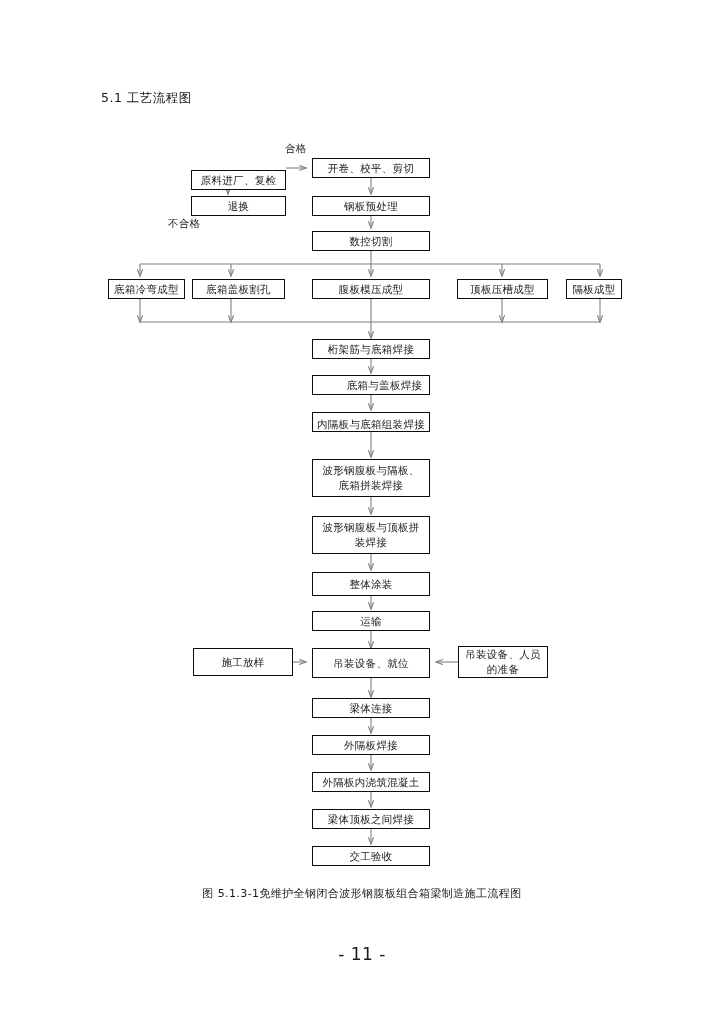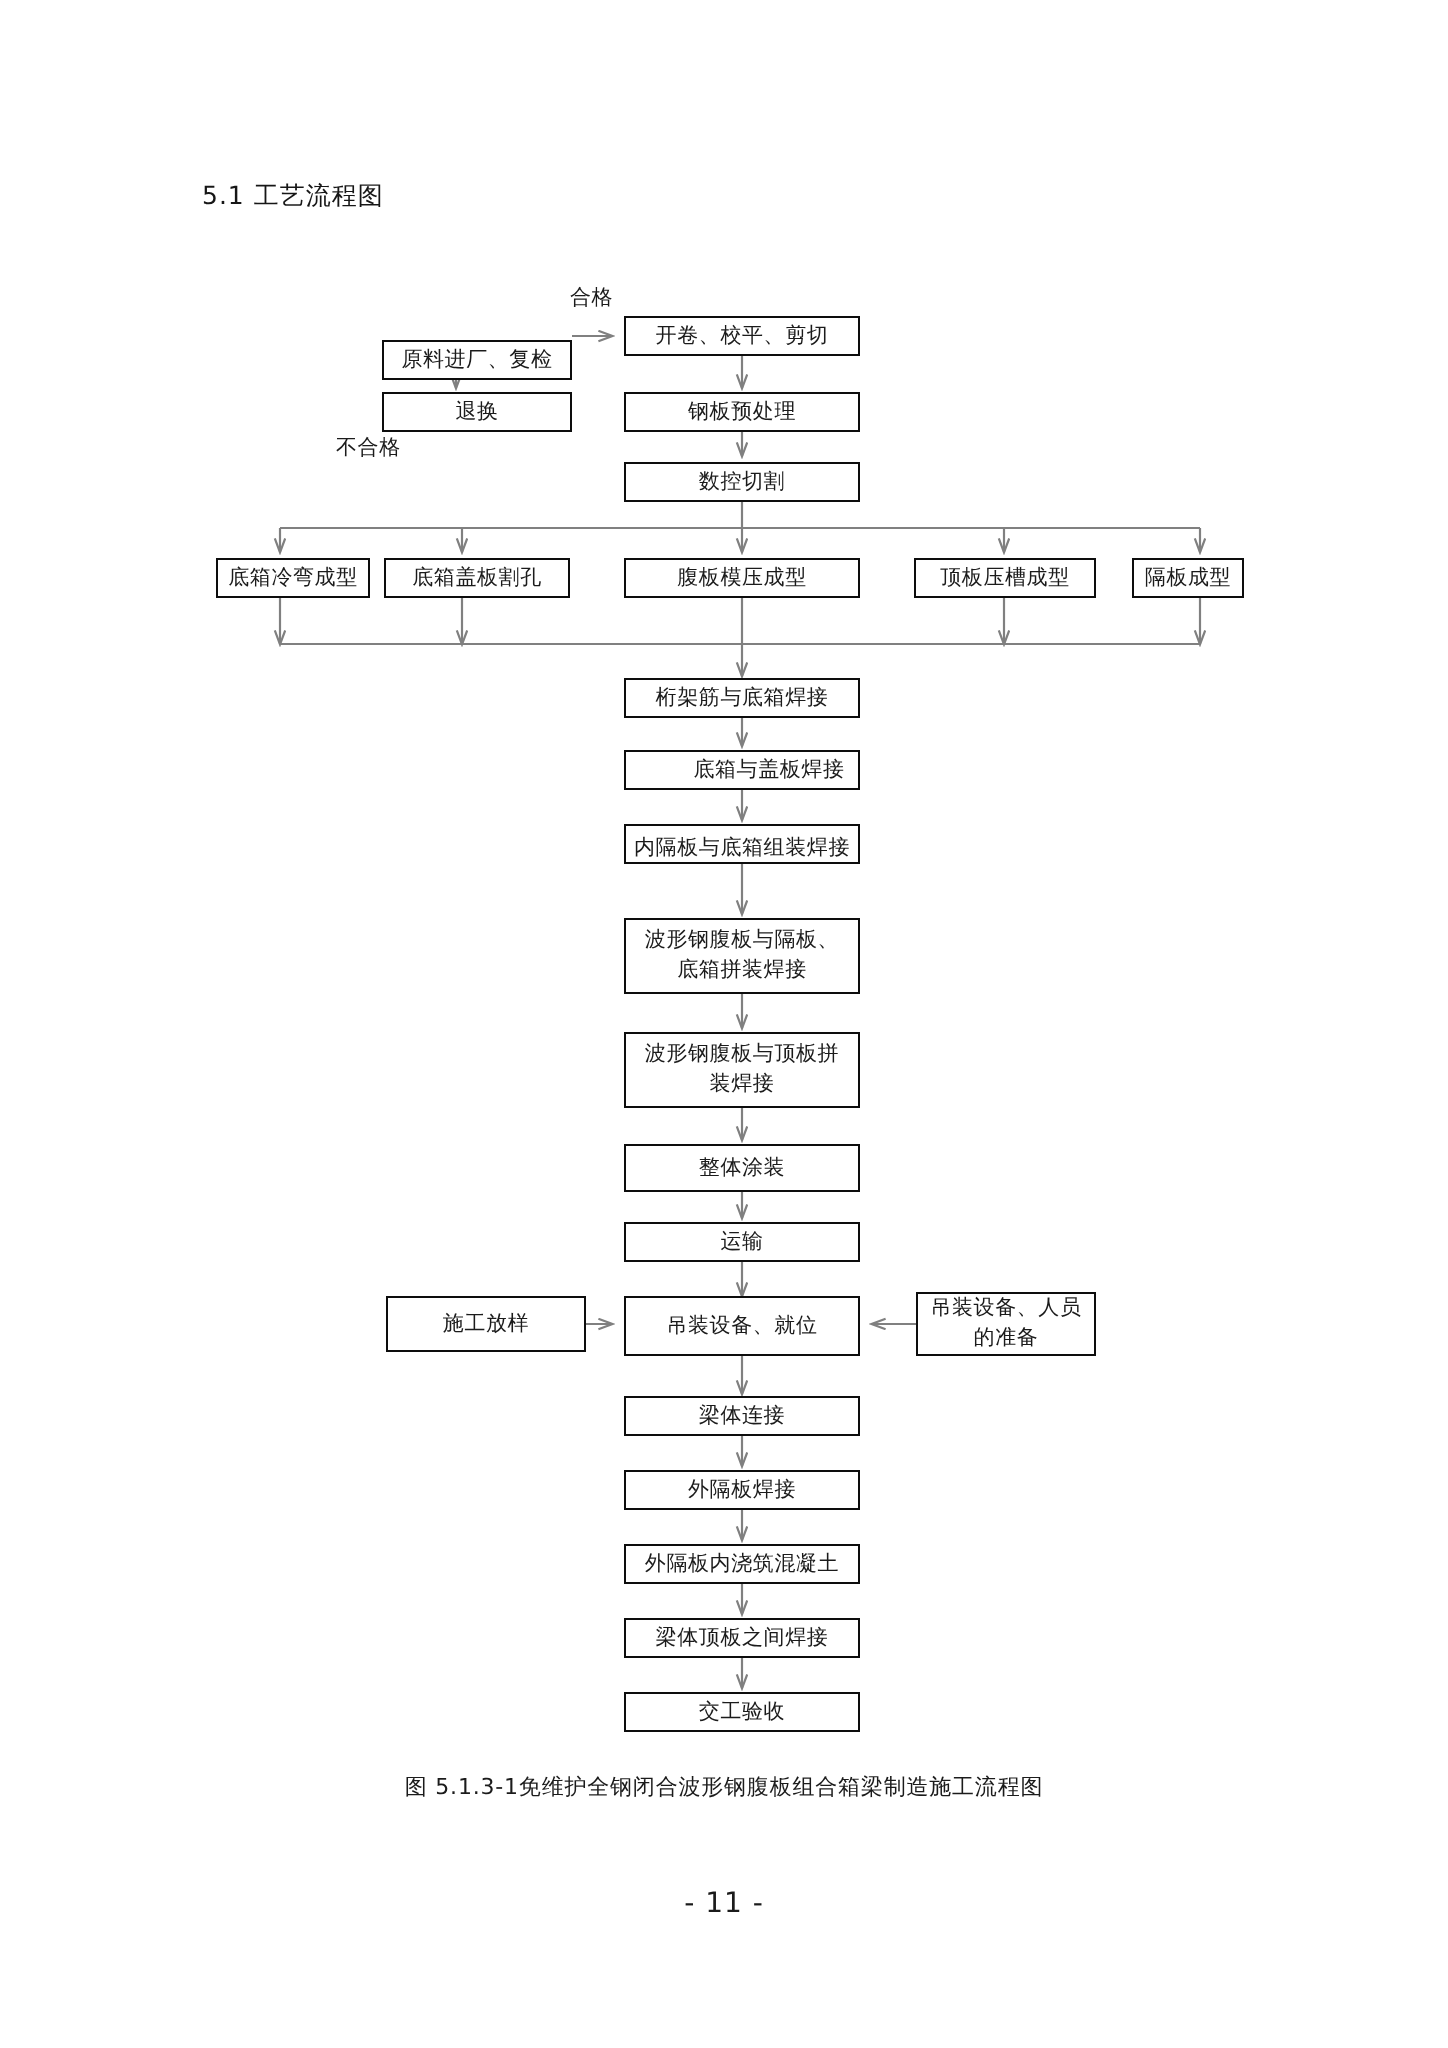--- a/index.html
+++ b/index.html
@@ -89,21 +89,21 @@
     color: #1b1b1b;
     letter-spacing: 0.4px;
   }
   .caption .cap-num { }
   .folio {
     position: absolute;
     left: 0;
     top: 944px;
     width: 724px;
     text-align: center;
-    font-size: 14px;
+    font-size: 17px;
     color: #1b1b1b;
     letter-spacing: 0.5px;
   }
 </style>
 </head>
 <body>
 
 <div class="page">
 
   <div class="heading">5.1 工艺流程图</div>

